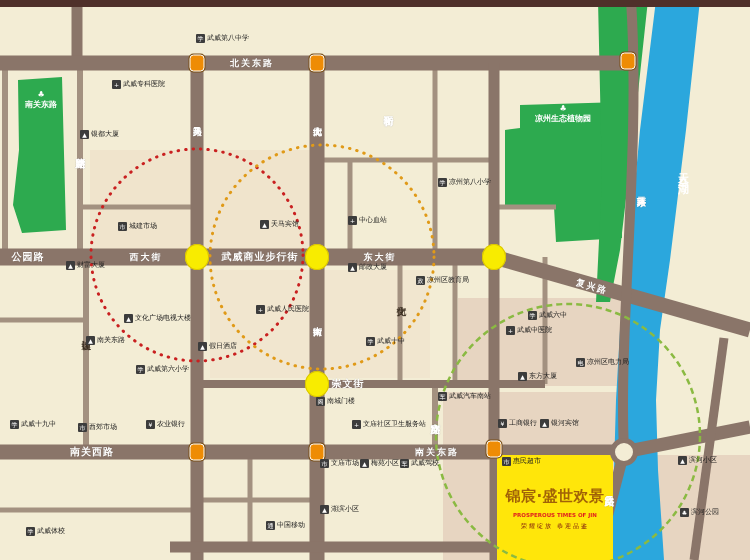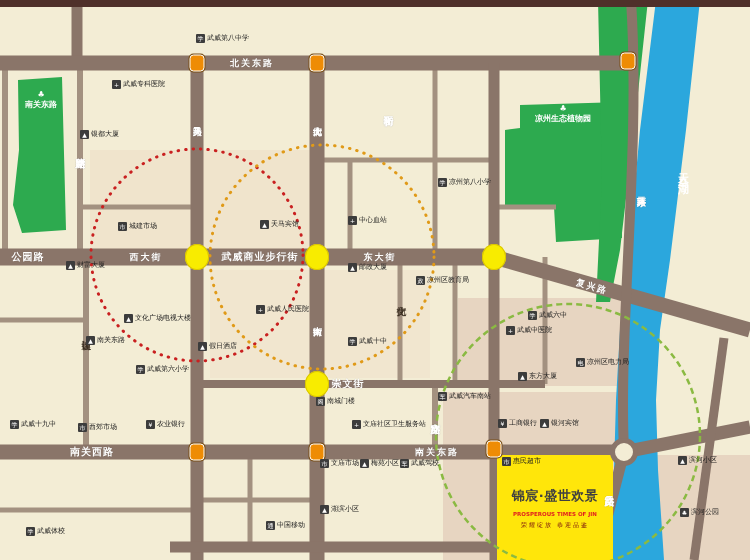--- a/index.html
+++ b/index.html
@@ -27,21 +27,21 @@
              line-height:9px;text-align:center;border-radius:1px;}
   
   .plabel{position:absolute;transform:translate(-50%,-50%);color:#fff;font-size:8px;font-weight:bold;
           text-align:center;z-index:5;line-height:1.2;}
   .plabel .tree{display:block;font-size:8px;}
   .lake{position:absolute;transform:translate(-50%,-50%);writing-mode:vertical-rl;color:#fff;
         font-size:11px;font-weight:bold;letter-spacing:5px;z-index:5;}
   
   #project{position:absolute;left:497px;top:455px;width:116px;height:105px;background:#ffe60a;
            z-index:2;text-align:center;box-sizing:border-box;padding-top:32px;}
-  #project .pname{font-size:13px;font-weight:bold;color:#404040;letter-spacing:0.5px;}
+  #project .pname{font-size:15px;font-weight:bold;color:#a16207;letter-spacing:0.5px;}
   #project .psub{font-size:5.5px;color:#e01f1f;margin-top:6px;font-weight:bold;}
   #project .ptag{font-size:6px;color:#7a1010;letter-spacing:2px;margin-top:4px;}
 </style>
 </head>
 <body>
 
 <div id="map">
 
   <svg id="base-svg" width="750" height="560" viewBox="0 0 750 560">
 
@@ -186,21 +186,21 @@
         <div class="tx">假日酒店</div>
       </div>
       <div class="badge" style="left: 136px; top: 369px;">
         <div class="ic">学</div>
         <div class="tx">武威第六小学</div>
       </div>
       <div class="badge" style="left: 256px; top: 309px;">
         <div class="ic">+</div>
         <div class="tx">武威人民医院</div>
       </div>
-      <div class="badge" style="left: 348px; top: 341px;">
+      <div class="badge" style="left: 366px; top: 341px;">
         <div class="ic">学</div>
         <div class="tx">武威十中</div>
       </div>
       <div class="badge" style="left: 316px; top: 401px;">
         <div class="ic">阁</div>
         <div class="tx">南城门楼</div>
       </div>
       <div class="badge" style="left: 352px; top: 424px;">
         <div class="ic">+</div>
         <div class="tx">文庙社区卫生服务站</div>

